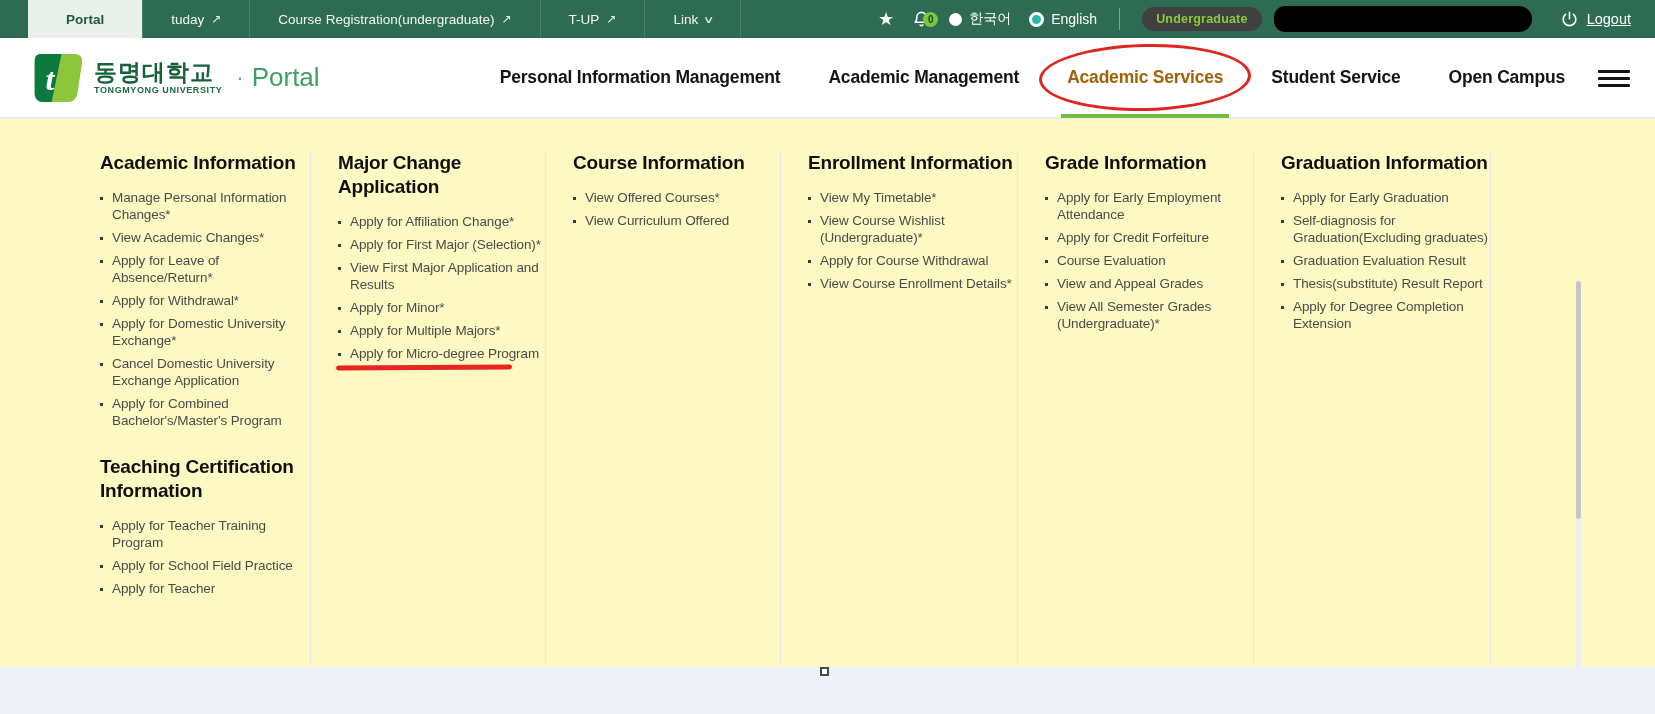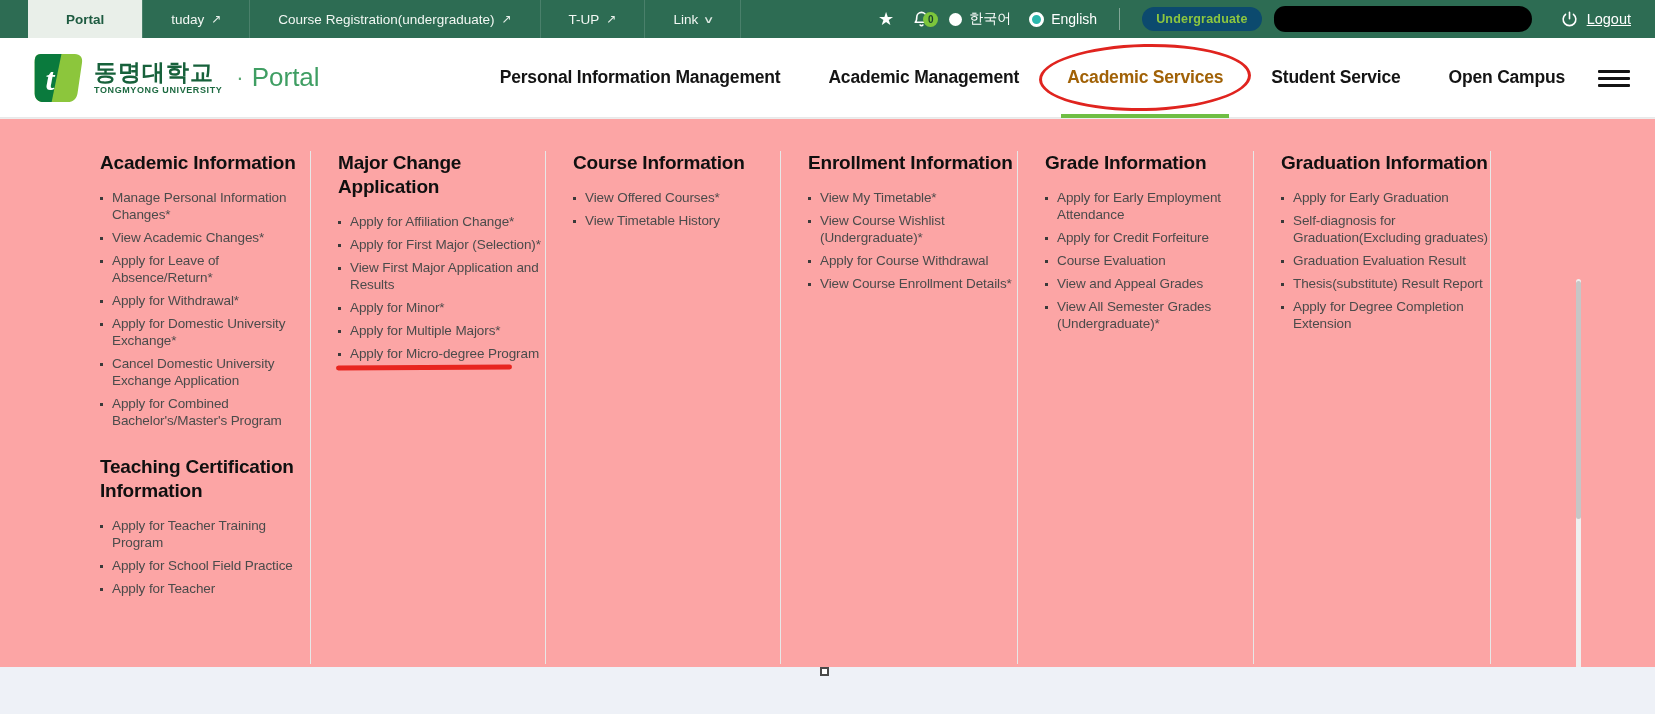--- a/index.html
+++ b/index.html
@@ -25,21 +25,21 @@
   .star { color:#fff; font-size:18px; line-height:1; cursor:pointer; }
   .bell-wrap { position:relative; display:flex; align-items:center; cursor:pointer; }
   .badge { position:absolute; left:11px; top:2px; min-width:15px; height:15px;
            border-radius:8px; background:#7dc63c; color:#173f2e; font-size:10px;
            font-weight:bold; display:flex; align-items:center; justify-content:center;
            padding:0 3px; }
   .lang { display:flex; align-items:center; gap:7px; color:#fff; font-size:14px; cursor:pointer; }
   .lang-dot { width:13px; height:13px; border-radius:50%; background:#fff; }
   .lang-dot.selected { background:#2ab7ad; border:3px solid #fff; width:15px; height:15px; }
   .v-divider { width:1px; height:22px; background:rgba(255,255,255,0.4); margin:0 4px; }
-  .role-pill { background:#0c4a6e; color:#8dc63f; font-size:12.5px; font-weight:bold;
+  .role-pill { background:#404040; color:#8dc63f; font-size:12.5px; font-weight:bold;
                border-radius:13px; padding:5px 14px; letter-spacing:.2px; }
   .redacted { width:258px; height:26px; background:#000;
               border-radius:13px 15px 15px 13px; margin-left:-6px; }
   .logout { display:flex; align-items:center; gap:8px; color:#fff; font-size:14.5px;
             cursor:pointer; margin-left:10px;text-decoration:underline; }
 
   
   .header { position:absolute; left:0; top:38px; width:1655px; height:80px;
             background:#fff; display:flex; align-items:center;
             border-bottom:1px solid #e9e9e9; }
@@ -59,21 +59,21 @@
                    background:#6fbe44; }
   .annotation-ellipse { position:absolute; left:-4px; right:-4px; top:6px; bottom:7px;
                         border:3.5px solid #e0241f; border-radius:50%;
                         transform:rotate(-1.2deg); pointer-events:none; }
   .hamburger { position:absolute; right:25px; top:32px; width:32px; height:17px;
                display:flex; flex-direction:column; justify-content:space-between; cursor:pointer; }
   .hamburger span { display:block; height:3px; background:#141414; border-radius:1px; }
 
   
   .megamenu { position:absolute; left:0; top:118px; width:1655px; height:549px;
-              background:#fca5a5; overflow:hidden; border-top:1px solid #ededed; }
+              background:#fef9c3; overflow:hidden; border-top:1px solid #ededed; }
   .menu-col { position:absolute; top:32px; width:218px; }
   .col-divider { position:absolute; top:32px; bottom:3px; width:1px; background:#e7e7e7; }
   .menu-section { margin-bottom:26px; }
   .menu-title { font-size:19px; font-weight:bold; color:#101010; line-height:24px;
                 margin-bottom:14px; letter-spacing:-0.2px; }
   .menu-items { list-style:none; display:flex; flex-direction:column; gap:6px; }
   .menu-item { position:relative; display:flex; gap:9px; cursor:pointer; }
   .bullet { width:3px; height:3px; background:#3a3a3a; margin-top:8px; flex:none; }
   .item-label { font-size:13.5px; color:#4b4b4b; line-height:17px; letter-spacing:-0.1px; }
   .annotation-underline { position:absolute; left:-2px; bottom:-7px; width:176px; height:4.5px;
@@ -285,21 +285,21 @@
       <div class="menu-col" style="left: 573px;">
         <div class="menu-section">
           <h3 class="menu-title">Course Information</h3>
           <ul class="menu-items">
             <li class="menu-item">
               <span class="bullet"></span>
               <span class="item-label">View Offered Courses*</span>
             </li>
             <li class="menu-item">
               <span class="bullet"></span>
-              <span class="item-label">View Timetable History</span>
+              <span class="item-label">View Curriculum Offered</span>
             </li>
           </ul>
         </div>
       </div>
       <div class="menu-col" style="left: 808px;">
         <div class="menu-section">
           <h3 class="menu-title">Enrollment Information</h3>
           <ul class="menu-items">
             <li class="menu-item">
               <span class="bullet"></span>

